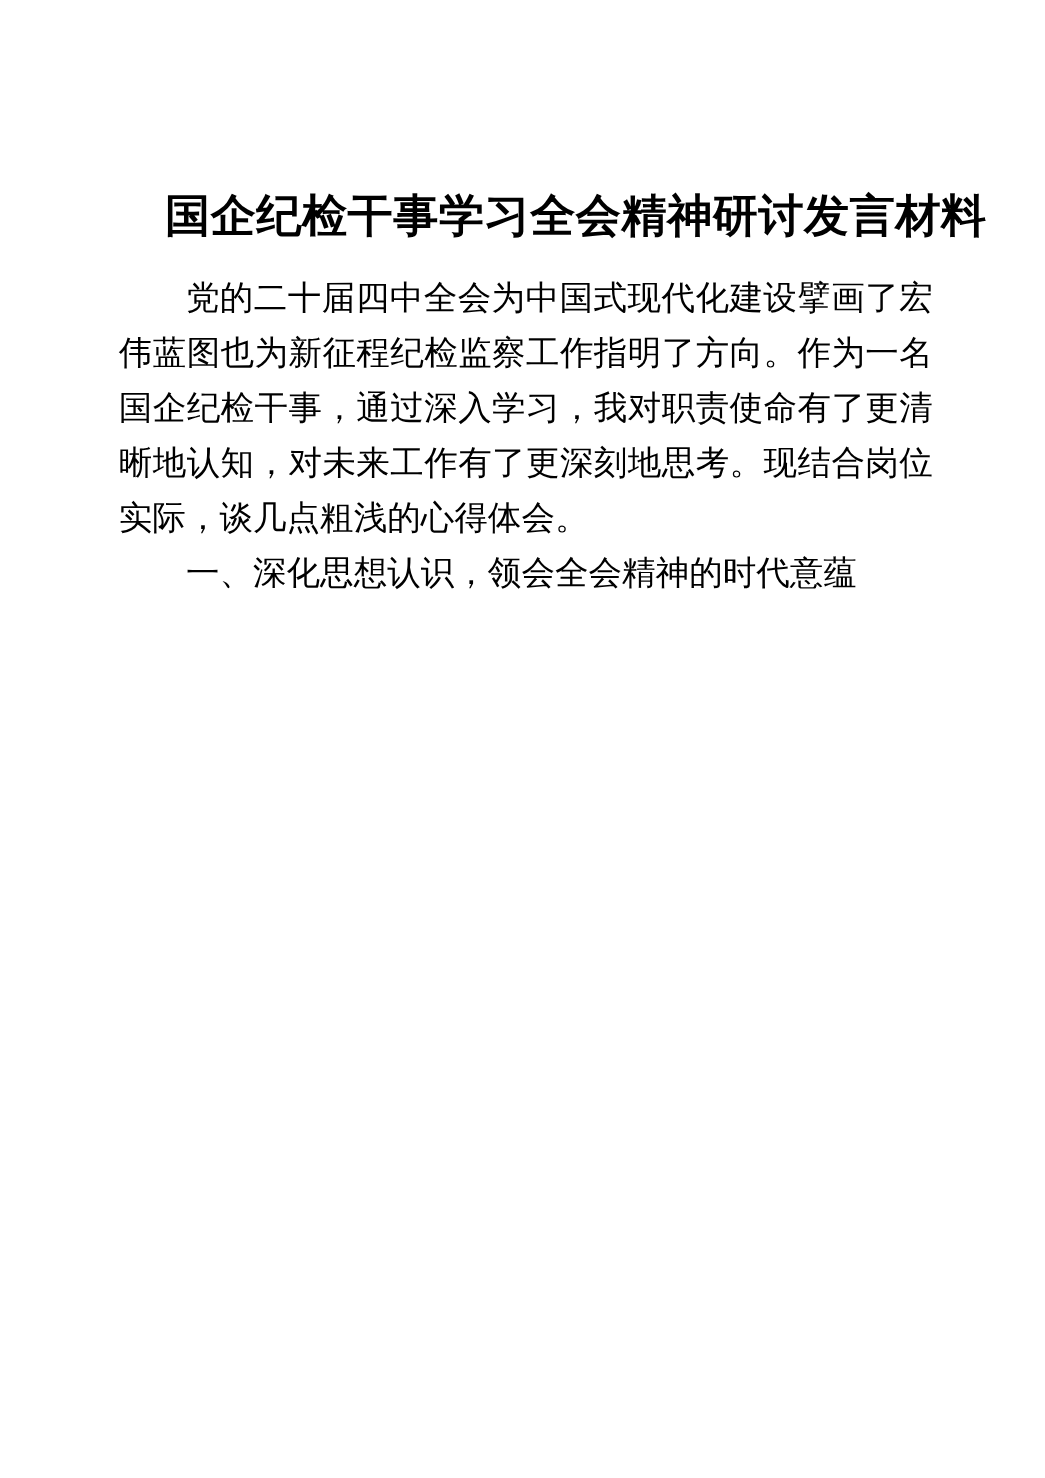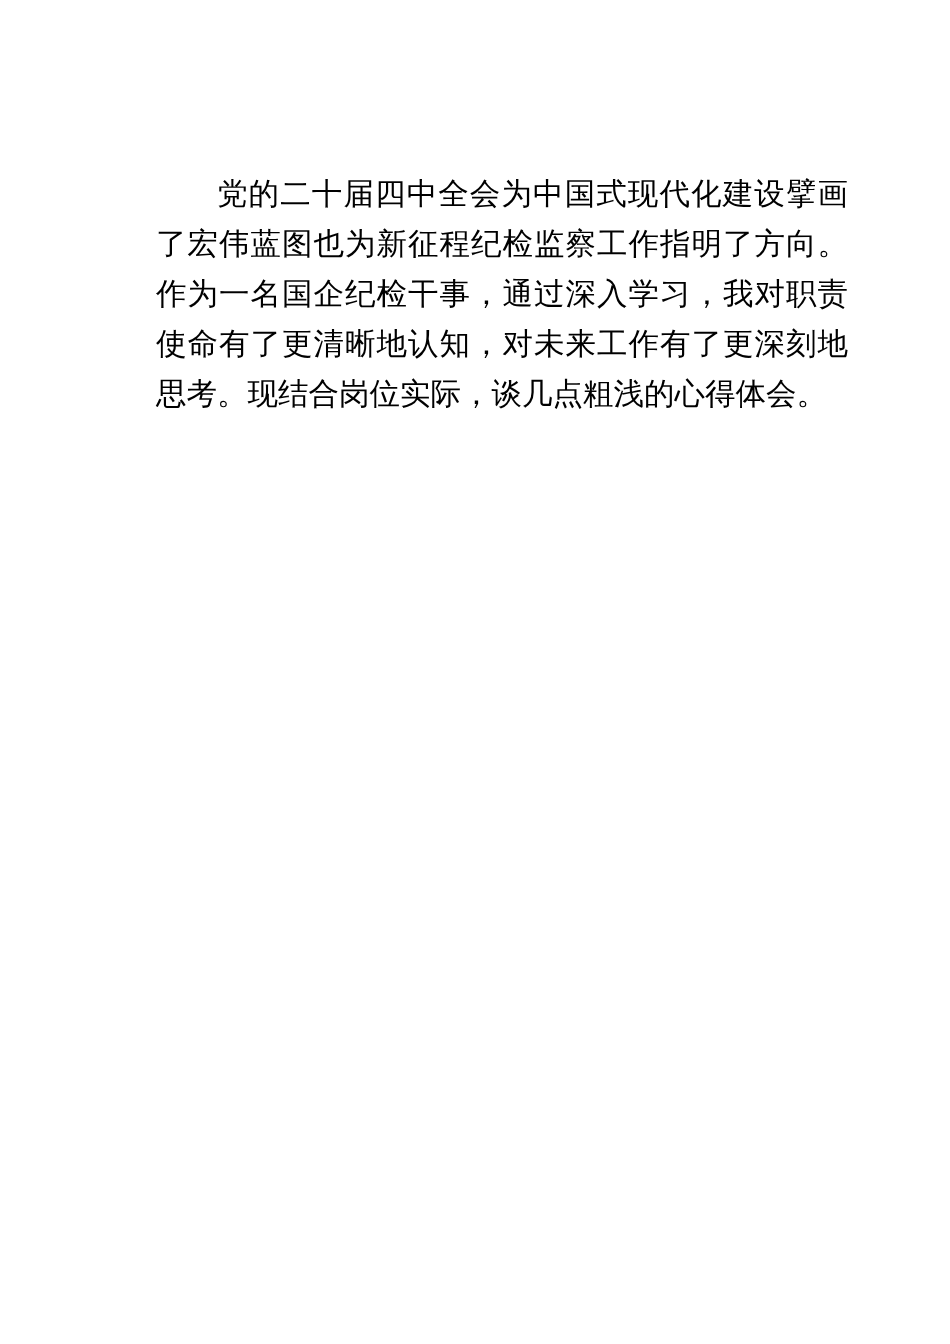--- a/index.html
+++ b/index.html
@@ -42,39 +42,40 @@
     line-height: 50px;
     text-align: justify;
     text-justify: inter-ideograph;
     text-align-last: left;
     margin: 0;
     letter-spacing: 0px;
     word-break: break-all;
   }
   .para.indent {
     text-indent: 2em;
-    margin-left: 48px;
   }
   .para + .para {
     margin-top: 0px;
   }
   .heading-para {
     font-size: 30.5px;
     line-height: 50px;
     text-indent: 2em;
     margin: 0;
     text-align: left;
   }
 </style>
 </head>
 <body>
 
 <div class="page">
   <div class="doc-body">
 
+    <h1 class="doc-title">国企纪检干事学习全会精神研讨发言材料</h1>
 
     <p class="para indent">党的二十届四中全会为中国式现代化建设擘画了宏伟蓝图也为新征程纪检监察工作指明了方向。作为一名国企纪检干事，通过深入学习，我对职责使命有了更清晰地认知，对未来工作有了更深刻地思考。现结合岗位实际，谈几点粗浅的心得体会。</p>
 
+    <p class="heading-para">一、深化思想认识，领会全会精神的时代意蕴</p>
 
 
 
   </div>
 </div>
 
 </body></html>

